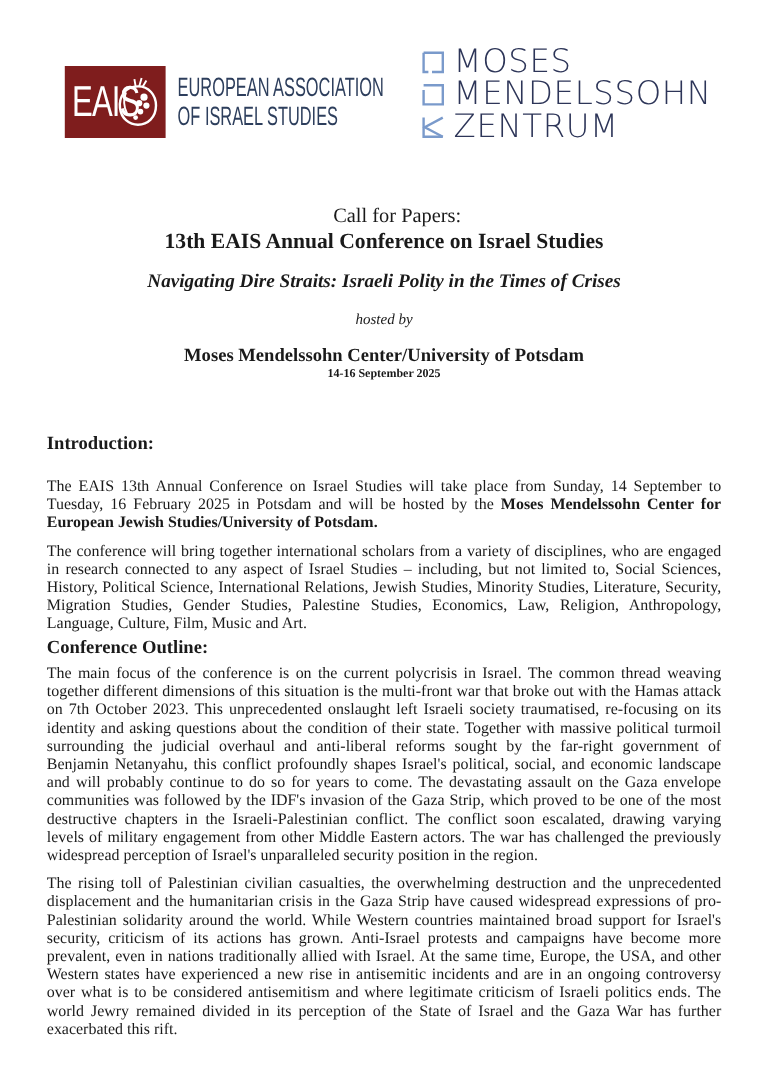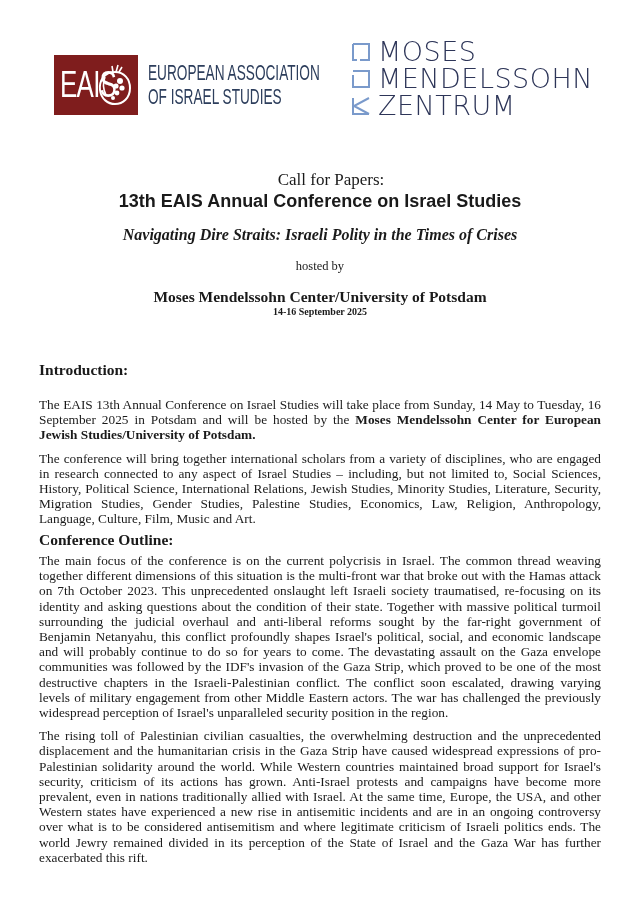--- a/index.html
+++ b/index.html
@@ -11,23 +11,23 @@
   .eais-pomegranate { position: absolute; right: 4px; top: 8px; width: 38px; height: 44px; }
   .eais-text { margin-left: 10px; font-family: "Liberation Sans", sans-serif; color: #2d3e5c; font-size: 22px; line-height: 24px; transform: scaleX(0.62); transform-origin: left center; white-space: nowrap; letter-spacing: 0px; }
 
   .logo-mmz { position: absolute; left: 350px; top: 38px; width: 260px; height: 86px; }
   .mmz-row { display: flex; align-items: center; height: 27px; }
   .mmz-icon { width: 22px; height: 20px; margin-right: 6px; position: relative; }
   .mmz-word { font-family: "DejaVu Sans", sans-serif; color: #2d3558; font-size: 27px; line-height: 27px; font-weight: 300; letter-spacing: 0.5px; }
 
   .center { position: absolute; left: 0; width: 640px; text-align: center; }
   .cfp { top: 170px; font-size: 17px; font-family: "Liberation Serif", serif; margin-left: 11px; }
-  .conf-title { top: 191px; font-size: 18px; font-weight: bold; font-family: Liberation Sans, sans-serif; }
+  .conf-title { top: 191px; font-size: 18px; font-weight: bold; font-family: Liberation Serif, serif; }
   .subtitle { top: 226px; font-size: 16px; font-style: italic; font-weight: bold; font-family: "Liberation Serif", serif; }
-  .hosted { top: 259px; font-size: 12.5px; font-family: "Liberation Serif", serif; }
+  .hosted { top: 259px; font-size: 12.5px; font-style: italic; font-family: "Liberation Serif", serif; }
   .host { top: 288px; font-size: 15.5px; font-weight: bold; font-family: "Liberation Serif", serif; }
   .dates { top: 306px; font-size: 10px; font-weight: bold; font-family: "Liberation Serif", serif; }
 
   .section { position: absolute; left: 39px; width: 562px; font-family: "Liberation Serif", serif; }
   .sec-h { font-size: 15.5px; font-weight: bold; margin: 0; }
   .para { font-size: 13.3px; line-height: 15.2px; text-align: justify; margin: 0; }
   .para b { font-weight: bold; }
   .intro { top: 361px; }
   .intro .sec-h { margin-bottom: 18px; }
   .intro .p2 { margin-top: 8px; }
@@ -83,21 +83,21 @@
 
 <div class="center cfp">Call for Papers:</div>
 <div class="center conf-title">13th EAIS Annual Conference on Israel Studies</div>
 <div class="center subtitle">Navigating Dire Straits: Israeli Polity in the Times of Crises</div>
 <div class="center hosted">hosted by</div>
 <div class="center host">Moses Mendelssohn Center/University of Potsdam</div>
 <div class="center dates">14-16 September 2025</div>
 
 <div class="section intro">
   <h2 class="sec-h">Introduction:</h2>
-  <p class="para"><span>The EAIS 13th Annual Conference on Israel Studies will take place from Sunday, 14 May to Tuesday, 16 September 2025 in Potsdam and will be hosted by the </span><b>Moses Mendelssohn Center for European Jewish Studies/University of Potsdam.</b></p>
+  <p class="para"><span>The EAIS 13th Annual Conference on Israel Studies will take place from Sunday, 14 September to Tuesday, 16 February 2025 in Potsdam and will be hosted by the </span><b>Moses Mendelssohn Center for European Jewish Studies/University of Potsdam.</b></p>
   <p class="para p2">The conference will bring together international scholars from a variety of disciplines, who are engaged in research connected to any aspect of Israel Studies – including, but not limited to, Social Sciences, History, Political Science, International Relations, Jewish Studies, Minority Studies, Literature, Security, Migration Studies, Gender Studies, Palestine Studies, Economics, Law, Religion, Anthropology, Language, Culture, Film, Music and Art.</p>
 </div>
 
 <div class="section outline">
   <h2 class="sec-h">Conference Outline:</h2>
   <p class="para">The main focus of the conference is on the current polycrisis in Israel. The common thread weaving together different dimensions of this situation is the multi-front war that broke out with the Hamas attack on 7th October 2023. This unprecedented onslaught left Israeli society traumatised, re-focusing on its identity and asking questions about the condition of their state. Together with massive political turmoil surrounding the judicial overhaul and anti-liberal reforms sought by the far-right government of Benjamin Netanyahu, this conflict profoundly shapes Israel's political, social, and economic landscape and will probably continue to do so for years to come. The devastating assault on the Gaza envelope communities was followed by the IDF's invasion of the Gaza Strip, which proved to be one of the most destructive chapters in the Israeli-Palestinian conflict. The conflict soon escalated, drawing varying levels of military engagement from other Middle Eastern actors. The war has challenged the previously widespread perception of Israel's unparalleled security position in the region.</p>
   <p class="para p2">The rising toll of Palestinian civilian casualties, the overwhelming destruction and the unprecedented displacement and the humanitarian crisis in the Gaza Strip have caused widespread expressions of pro-Palestinian solidarity around the world. While Western countries maintained broad support for Israel's security, criticism of its actions has grown. Anti-Israel protests and campaigns have become more prevalent, even in nations traditionally allied with Israel. At the same time, Europe, the USA, and other Western states have experienced a new rise in antisemitic incidents and are in an ongoing controversy over what is to be considered antisemitism and where legitimate criticism of Israeli politics ends. The world Jewry remained divided in its perception of the State of Israel and the Gaza War has further exacerbated this rift.</p>
 </div>
 
 </body></html>

